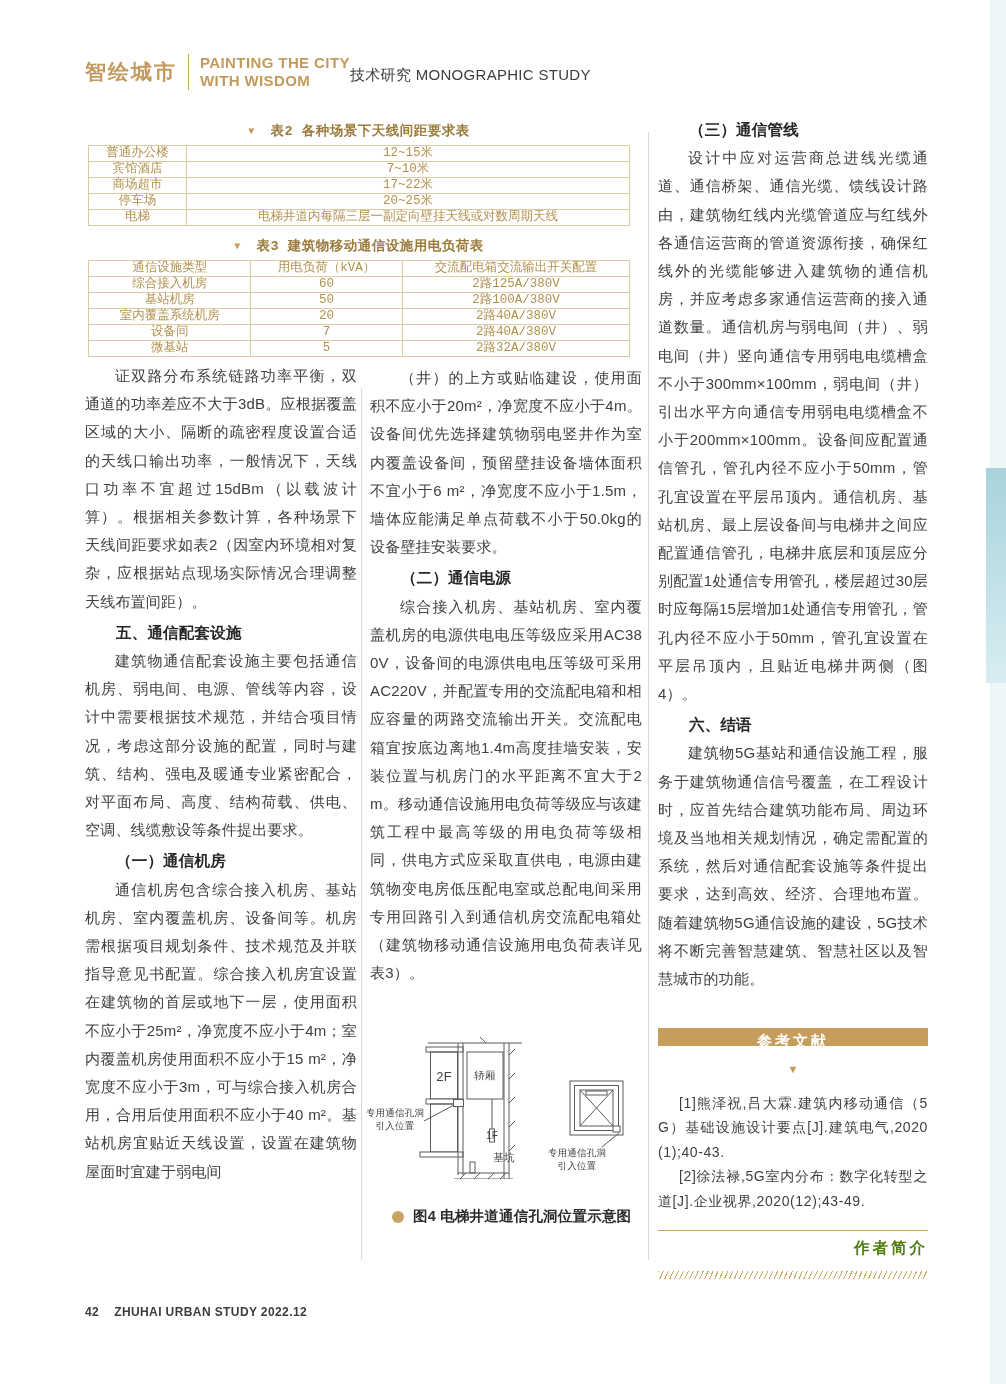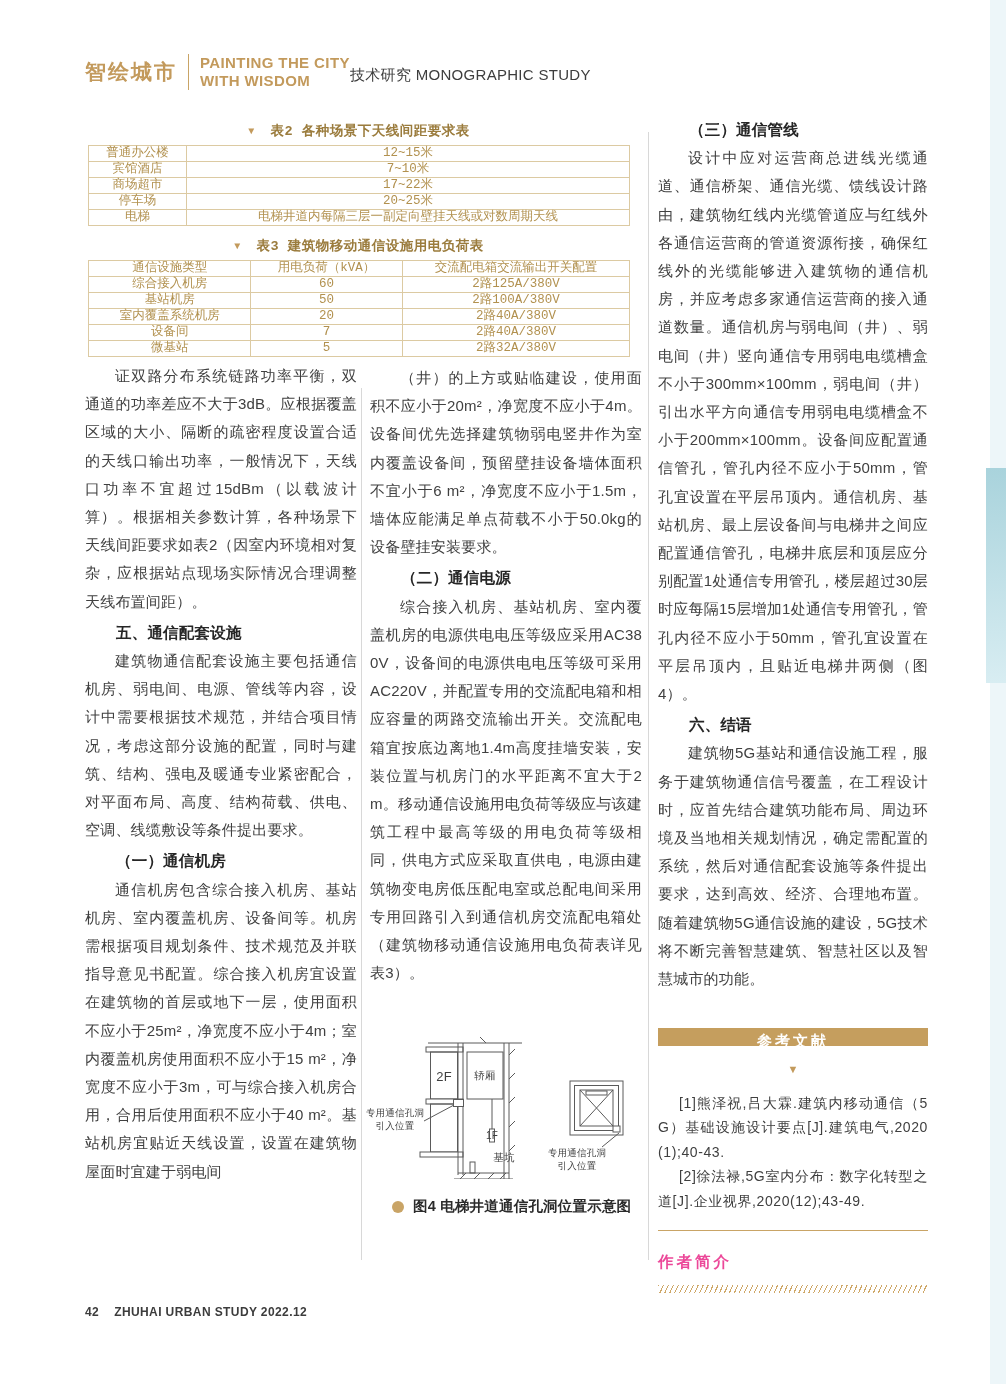--- a/index.html
+++ b/index.html
@@ -32,33 +32,33 @@
 
   .vline { position:absolute; width:1px; background:#d8d8d8; }
   .vline.a { left:361px; top:388px; height:872px; }
   .vline.b { left:648px; top:132px; height:1128px; }
 
   
   .figure { position:relative; width:272px; height:168px; margin-top:42px; text-indent:0; }
   .figure svg { position:absolute; left:0; top:0; }
   .fig-label { position:absolute; font-size:9.5px; color:#3f3f3f; line-height:1.3;
                text-align:center; white-space:pre-line; text-indent:0; }
-  .fig-caption { display:flex; align-items:center; gap:9px; margin:0 0 0 22px;
+  .fig-caption { display:flex; align-items:center; gap:9px; margin:10px 0 0 22px;
                  font-weight:bold; color:#2b2b2b; font-size:14.5px; text-indent:0; line-height:1.3; }
   .fig-bullet { width:12px; height:12px; border-radius:50%; background:#c9a466; flex:0 0 auto; }
 
   
   .refs-banner { margin-top:35px; background:#c59e5e; color:#ffffff; text-align:center;
                  font-size:15px; font-weight:bold; height:18px; line-height:26px; letter-spacing:3px; text-indent:0; }
   .refs-tri { text-align:center; color:#c39a5c; font-size:11px; margin:9px 0 7px; text-indent:0; }
   .ref-item { font-size:14px; line-height:24.5px; text-indent:1.5em !important; margin:0;
               color:#3f3f3f; word-break:break-all; text-align:justify; letter-spacing:0.6px; }
   .refs-rule { border:none; border-top:1px solid #c9a466; margin:17px 0 0 0; }
-  .author-title { text-align:left; color:#ec4899; font-weight:bold; font-size:15.5px;
-                  margin-top:17px; letter-spacing:3px; text-indent:0; }
+  .author-title { text-align:right; color:#4d7c0f; font-weight:bold; font-size:15.5px;
+                  margin-top:3px; letter-spacing:3px; text-indent:0; }
   .author-hatch { height:8px; margin-top:9px;
                   background:repeating-linear-gradient(115deg, #cfa868 0, #cfa868 1px, transparent 1px, transparent 4.5px); }
   .author-bio { font-size:13.5px; line-height:24px; margin-top:13px; color:#3f3f3f;
                 text-align:justify; text-indent:0 !important; }
   .author-name { font-weight:bold; letter-spacing:1px; }
 
   
   .footer { position:absolute; left:85px; top:1305px; font-size:12px; color:#3c3c3c; letter-spacing:0.4px;font-weight:bold; }
   .footer .pn { margin-right:15px; }
   .edge-strip { position:absolute; right:0; top:0; width:16px; height:1384px; background:#edf6f9; }

